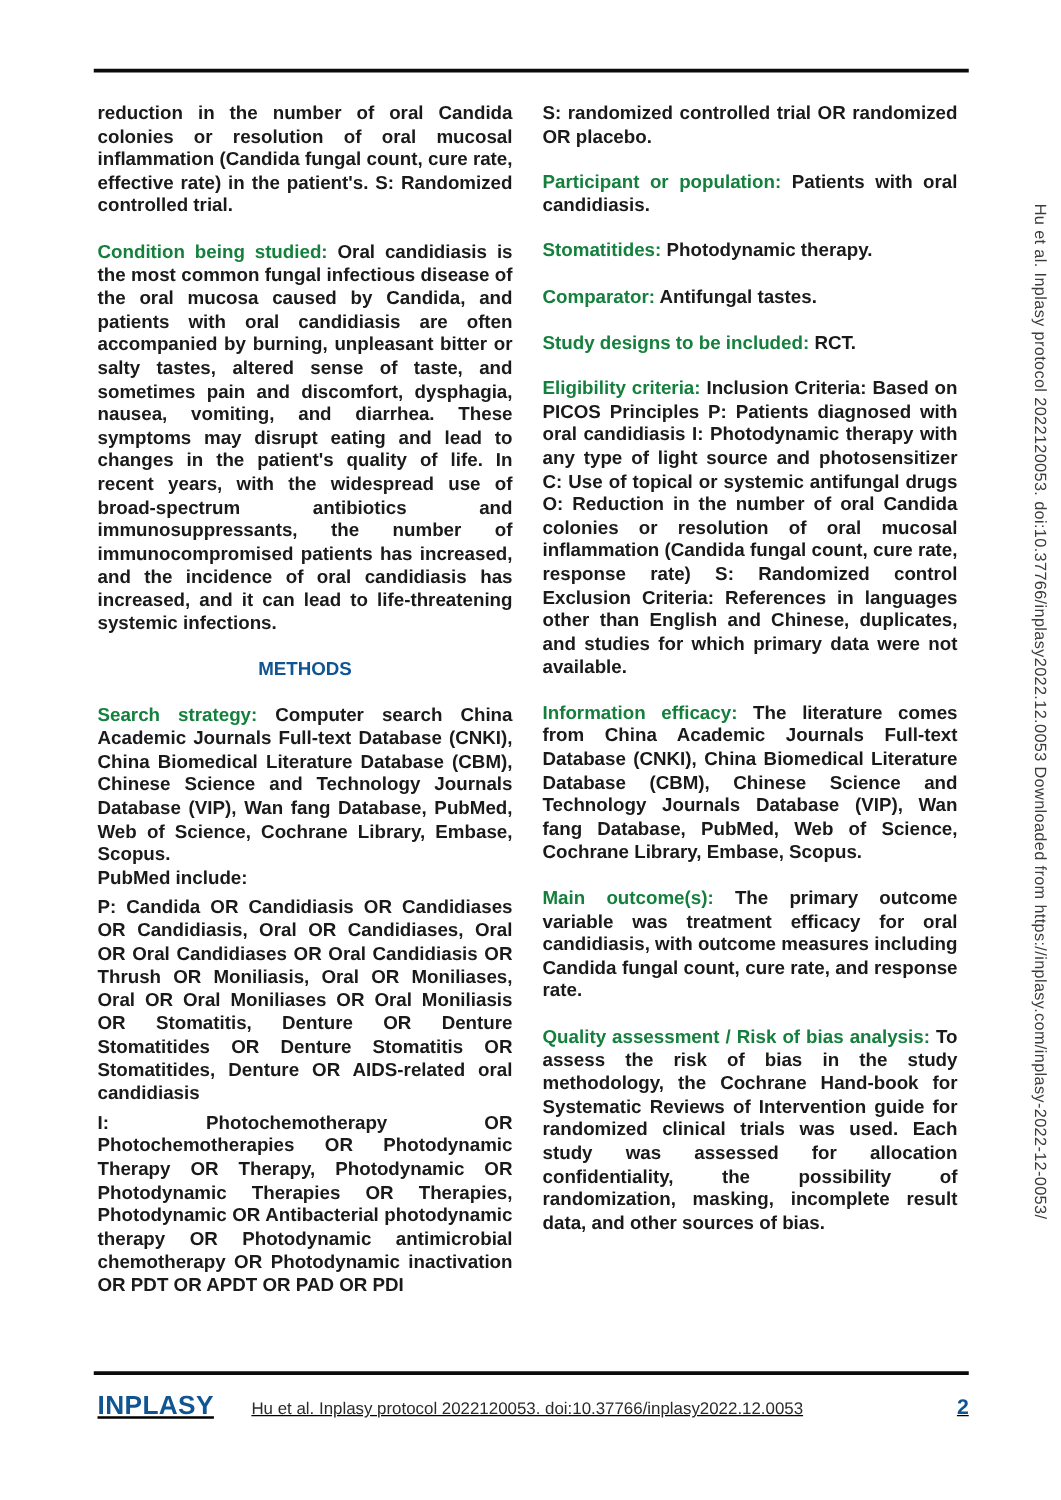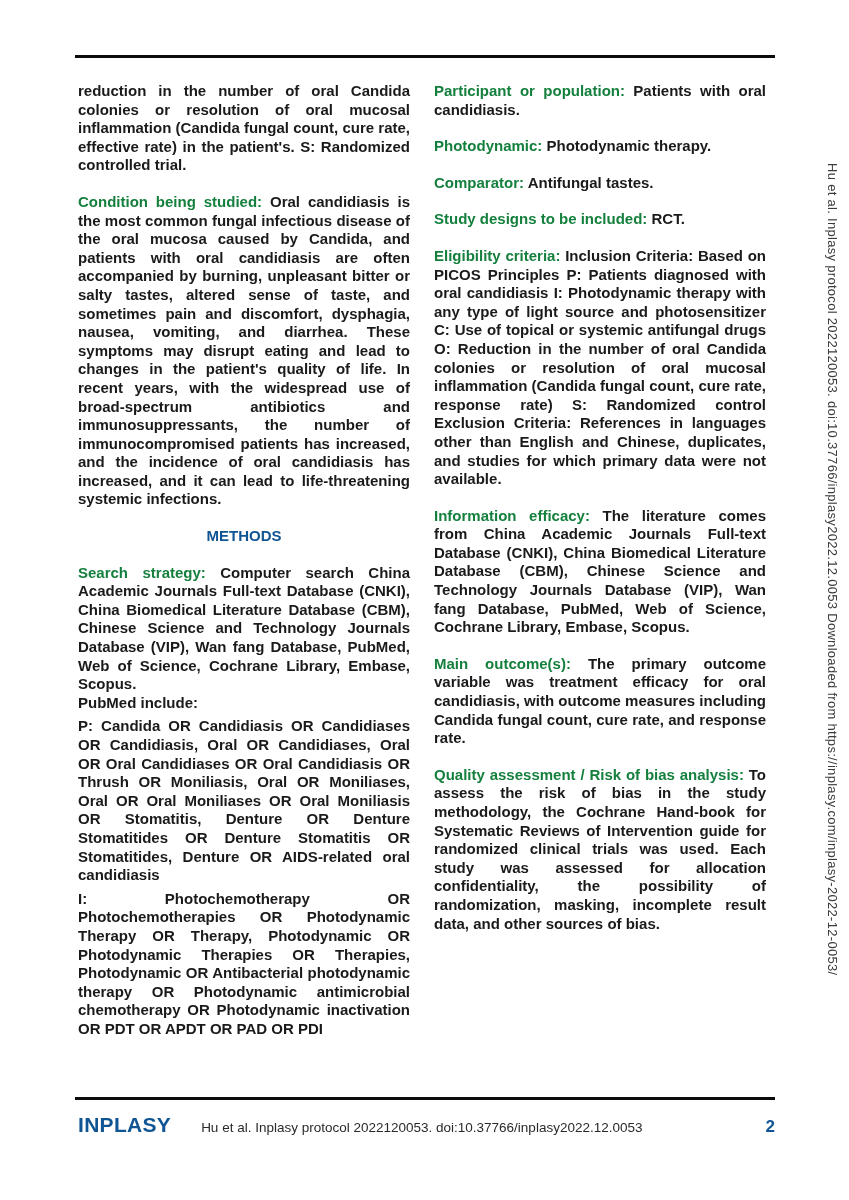--- a/index.html
+++ b/index.html
@@ -67,20 +67,21 @@
     white-space: nowrap;
   }
 
   .footer {
     position: absolute;
     left: 78px;
     top: 1113px;
     width: 697px;
     display: flex;
     align-items: baseline;
+    text-decoration: underline;
   }
   .brand {
     color: #0f5493;
     font-size: 21px;
     font-weight: bold;
     letter-spacing: 0.3px;
   }
   .citation {
     flex: 1;
     margin-left: 30px;
@@ -113,24 +114,25 @@
       <p class="para mb0"><span class="label">Search strategy:</span> <span>Computer search China Academic Journals Full-text Database (CNKI), China Biomedical Literature Database (CBM), Chinese Science and Technology Journals Database (VIP), Wan fang Database, PubMed, Web of Science, Cochrane Library, Embase, Scopus.</span></p>
 
       <p class="para mb5">PubMed include:</p>
 
       <p class="para mb5">P:  Candida OR Candidiasis OR Candidiases OR Candidiasis, Oral OR Candidiases, Oral OR Oral Candidiases OR Oral Candidiasis OR Thrush OR Moniliasis, Oral OR Moniliases, Oral OR Oral Moniliases OR Oral Moniliasis OR Stomatitis, Denture OR Denture Stomatitides OR Denture Stomatitis OR Stomatitides, Denture OR AIDS-related oral candidiasis</p>
 
       <p class="para mb0">I:  Photochemotherapy OR Photochemotherapies OR Photodynamic Therapy OR Therapy, Photodynamic OR Photodynamic Therapies OR Therapies, Photodynamic OR Antibacterial photodynamic therapy OR Photodynamic antimicrobial chemotherapy OR Photodynamic inactivation OR PDT OR APDT OR PAD OR PDI</p>
     </div>
 
     <div class="col">
+      <p class="para">S:  randomized controlled trial OR randomized OR placebo.</p>
 
       <p class="para"><span class="label">Participant or population:</span> <span>Patients with oral candidiasis.</span></p>
 
-      <p class="para"><span class="label">Photodynamic:</span> <span>Photodynamic therapy.</span></p>
+      <p class="para"><span class="label">Stomatitides:</span> <span>Photodynamic therapy.</span></p>
 
       <p class="para"><span class="label">Comparator:</span> <span>Antifungal tastes.</span></p>
 
       <p class="para"><span class="label">Study designs to be included:</span> <span>RCT.</span></p>
 
       <p class="para"><span class="label">Eligibility criteria:</span> <span>Inclusion Criteria: Based on PICOS Principles P: Patients diagnosed with oral candidiasis I: Photodynamic therapy with any type of light source and photosensitizer C: Use of topical or systemic antifungal drugs O: Reduction in the number of oral Candida colonies or resolution of oral mucosal inflammation (Candida fungal count, cure rate, response rate) S: Randomized control Exclusion Criteria: References in languages other than English and Chinese, duplicates, and studies for which primary data were not available.</span></p>
 
       <p class="para"><span class="label">Information efficacy:</span> <span>The literature comes from China Academic Journals Full-text Database (CNKI), China Biomedical Literature Database (CBM), Chinese Science and Technology Journals Database (VIP), Wan fang Database, PubMed, Web of Science, Cochrane Library, Embase, Scopus.</span></p>
 
       <p class="para"><span class="label">Main outcome(s):</span> <span>The primary outcome variable was treatment efficacy for oral candidiasis, with outcome measures including Candida fungal count, cure rate, and response rate.</span></p>

